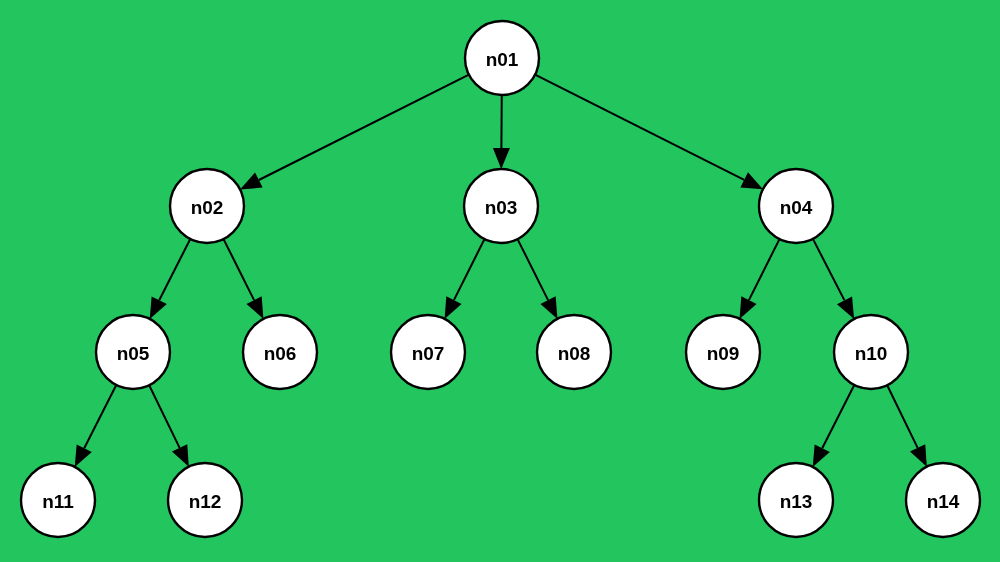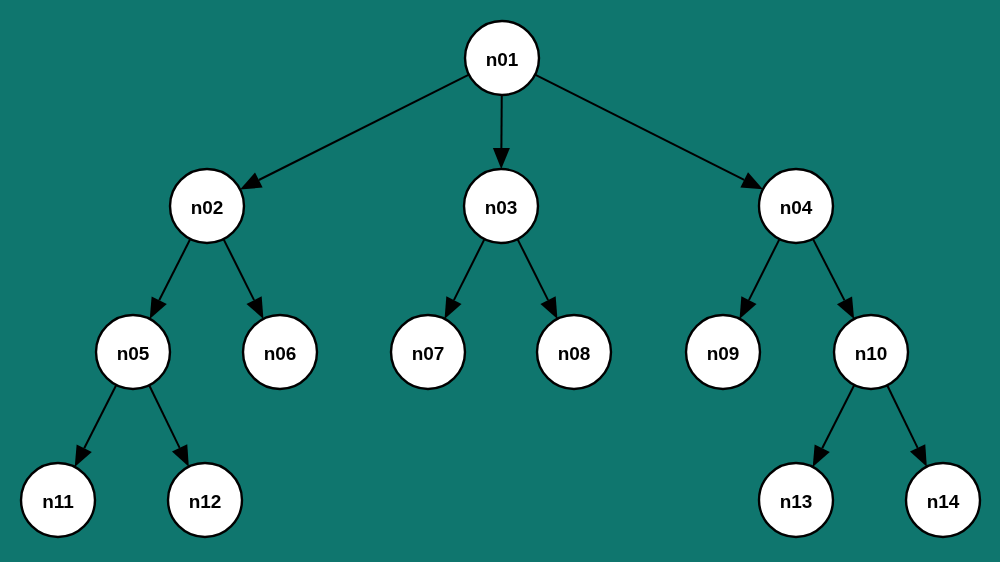--- a/index.html
+++ b/index.html
@@ -11,21 +11,21 @@
   body {
     width: 1000px;
     height: 562px;
     overflow: hidden;
     font-family: "Liberation Sans", sans-serif;
   }
   #diagram-canvas {
     position: relative;
     width: 1000px;
     height: 562px;
-    background: #0f766e;
+    background: #22c55e;
   }
   #tree-svg {
     display: block;
     width: 1000px;
     height: 562px;
   }
   .edge-line {
     stroke: #000000;
     stroke-width: 2;
     fill: none;

